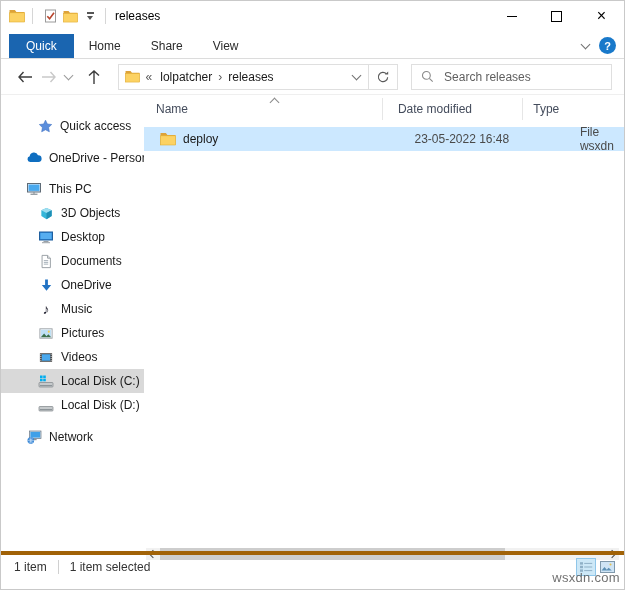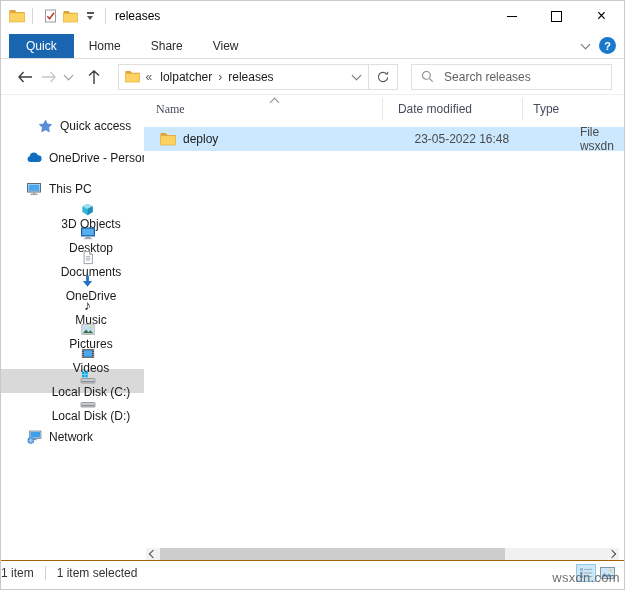--- a/index.html
+++ b/index.html
@@ -42,50 +42,50 @@
   .addr-refresh{width:28px;height:24px;border-left:1px solid #dfdfdf;display:flex;align-items:center;justify-content:center;}
   .searchbox{margin-left:13px;width:202px;height:26px;border:1px solid #dfdfdf;display:flex;align-items:center;box-sizing:border-box;padding-left:9px;}
   .searchbox input{border:none;outline:none;flex:1;font:inherit;color:#1a1a1a;margin-left:8px;background:transparent;}
   .searchbox input::placeholder{color:#5f5f5f;}
   
   .main{position:absolute;top:93px;bottom:24px;left:0;right:0;}
   .sidebar{position:absolute;left:0;top:0;bottom:0;width:143px;overflow:hidden;}
   .side-item{height:24px;display:flex;align-items:center;white-space:nowrap;}
   .side-item .sicon{width:16px;height:16px;display:flex;align-items:center;justify-content:center;margin-right:7px;flex:0 0 16px;}
   .lvl0{padding-left:25px;}
-  .lvl1{padding-left:37px;flex-direction:column;}
+  .lvl1{padding-left:37px;}
   .mt-first{margin-top:20px;padding-left:36px;}
   .mt-group{margin-top:8px;}
   .mt-group7{margin-top:7px;}
   .side-item.selected{background:#d9d9d9;}
   .music-glyph{font-size:14px;color:#1b1b2a;line-height:1;}
   
   .filearea{position:absolute;left:143px;right:0;top:0;bottom:0;}
   .headers{display:flex;height:30px;align-items:center;color:#444c5c;position:relative;}
   .hcol{box-sizing:border-box;height:22px;display:flex;align-items:center;border-right:1px solid #e6e6e6;}
-  .hcol.name{width:262px;padding-left:12px;font-family:Liberation Serif, serif;}
+  .hcol.name{width:262px;padding-left:12px;}
   .hcol.date{width:153px;padding-left:15px;}
   .hcol.type{width:110px;padding-left:10px;border-right:none;}
   .sort-chev{position:absolute;left:127px;top:1px;}
   .sort-chev .c{display:inline-block;width:6px;height:6px;border-left:1.2px solid #8a8a8a;border-top:1.2px solid #8a8a8a;transform:rotate(45deg);}
   .file-row{display:flex;height:24px;align-items:center;margin-top:3px;}
   .file-row.selected{background:#cce8ff;gap:48px;}
   .fcol{box-sizing:border-box;}
   .fcol.name{width:262px;padding-left:16px;display:flex;align-items:center;gap:7px;}
   .fcol.date{width:153px;padding-left:15px;color:#4a4a4a;}
   .fcol.type{padding-left:10px;color:#4a4a4a;}
   
   .hscroll{position:absolute;left:2px;right:5px;bottom:5px;height:12px;background:#f1f1f1;display:flex;align-items:center;}
   .hs-arrow{width:12px;height:12px;display:flex;align-items:center;justify-content:center;flex:0 0 12px;}
   .hs-chev-l{width:5px;height:5px;border-left:1.6px solid #4a4a4a;border-bottom:1.6px solid #4a4a4a;transform:rotate(45deg);margin-left:2px;}
   .hs-chev-r{width:5px;height:5px;border-right:1.6px solid #4a4a4a;border-top:1.6px solid #4a4a4a;transform:rotate(45deg);margin-right:2px;}
   .hs-track{position:relative;flex:1;height:12px;}
   .hs-thumb{position:absolute;left:2px;top:0;width:345px;height:12px;background:#cdcdcd;}
   
-  .statusbar{position:absolute;left:0;right:0;bottom:4px;height:24px;border-top:1px solid #a16207;display:flex;align-items:center;color:#333;}
+  .statusbar{position:absolute;left:0;right:0;bottom:10px;height:24px;border-top:4px solid #a16207;display:flex;align-items:center;padding-left:13px;color:#333;}
   .statusbar .ssep{width:1px;height:14px;background:#d0d0d0;margin:0 11px;}
   .view-toggles{position:absolute;right:7px;top:3px;display:flex;gap:1px;}
   .vt-btn{width:20px;height:18px;display:flex;align-items:center;justify-content:center;box-sizing:border-box;border:1px solid transparent;}
   .vt-btn.selected{background:#cde8f7;border:1px solid #8fc6e9;}
   .watermark{position:absolute;right:4px;bottom:4px;color:#585858;font-size:13px;letter-spacing:.3px;opacity:.85;z-index:50;pointer-events:none;}
 </style>
 </head>
 <body>
 
 <div class="window">

